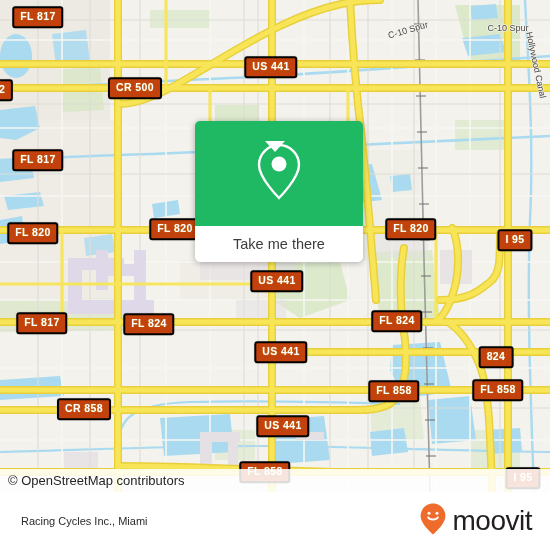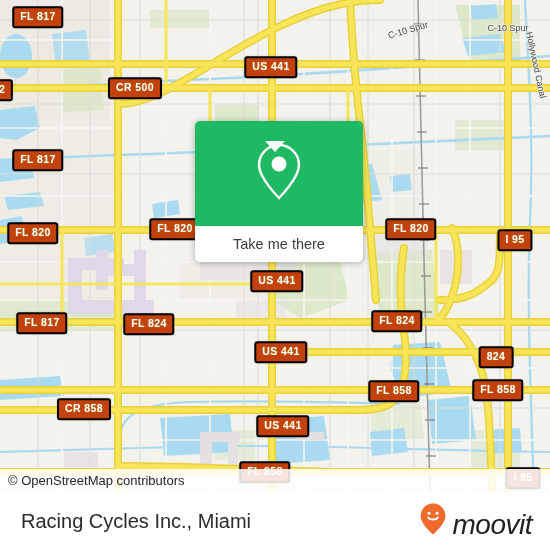--- a/index.html
+++ b/index.html
@@ -96,25 +96,25 @@
   }
 
   
   .footer{
     position:absolute;left:0;bottom:0;width:550px;height:58px;
     background:#ffffff;
     z-index:40;
   }
   .footer-title{
     position:absolute;left:21px;top:50%;transform:translateY(-50%);
-    font-size:20px;color:#2b2b2b;white-space:nowrap;
+    font-size:11px;color:#2b2b2b;white-space:nowrap;
   }
   .brand{
     position:absolute;right:18px;top:50%;transform:translateY(-50%);
-    display:flex;align-items:flex-end;gap:7px;font-style:italic;
+    display:flex;align-items:center;gap:7px;
   }
   .brand-word{
     font-size:28px;color:#231f20;letter-spacing:-.5px;
     line-height:1;font-weight:normal;
   }
 </style>
 </head>
 <body>
 
 <div id="app">

